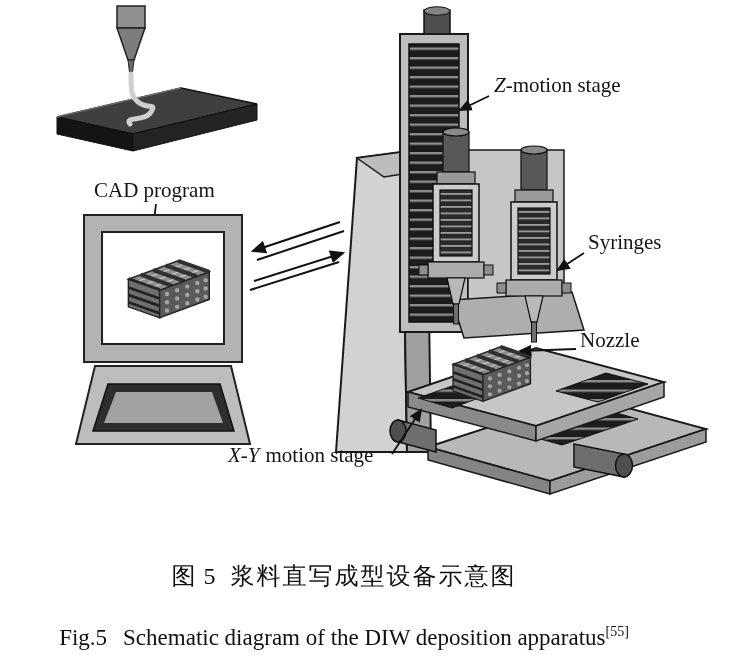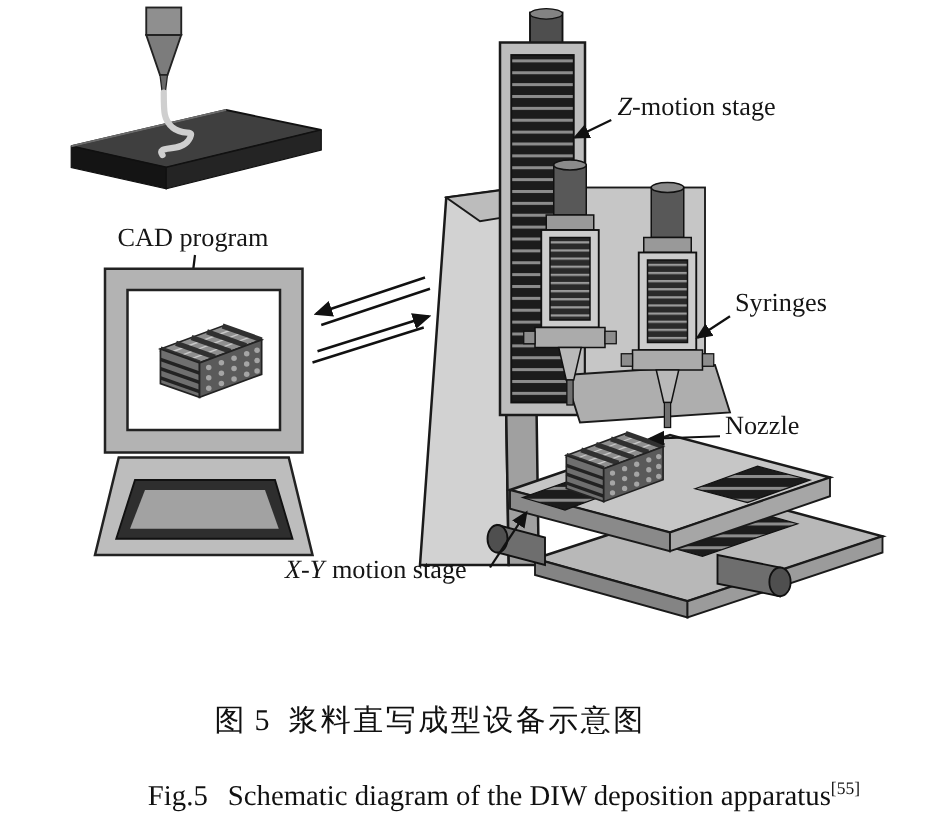--- a/index.html
+++ b/index.html
@@ -10,21 +10,21 @@
     font-family:"Liberation Serif", serif;
     overflow:hidden;
   }
   .diagram-svg{position:absolute;top:0;left:0;}
   .caption{
     position:absolute;left:0;width:688px;
     text-align:center;color:#111;
   }
   .caption-zh{top:560px;font-size:24px;letter-spacing:2px;}
   .caption-zh .cap-label{margin-right:14px;letter-spacing:1px;}
-  .caption-en{top:624px;font-size:23px;text-align:right;}
+  .caption-en{top:624px;font-size:23px;}
   .caption-en .cap-label{margin-right:16px;}
   .caption-en sup{font-size:14px;}
   svg text{font-family:"Liberation Serif", serif;fill:#151515;}
 </style>
 </head>
 <body>
 
 <div class="page">
 
   <svg class="diagram-svg" width="752" height="530" viewBox="0 0 752 530">

